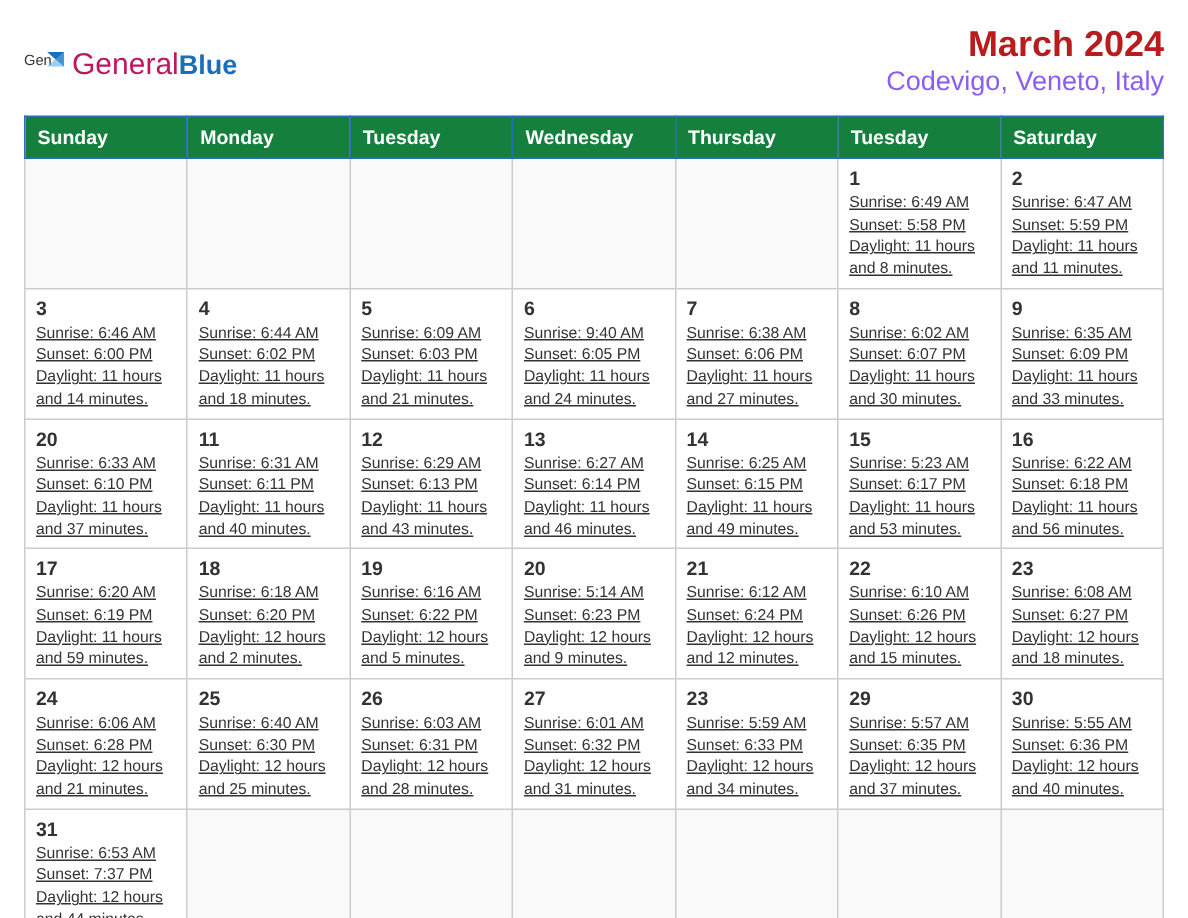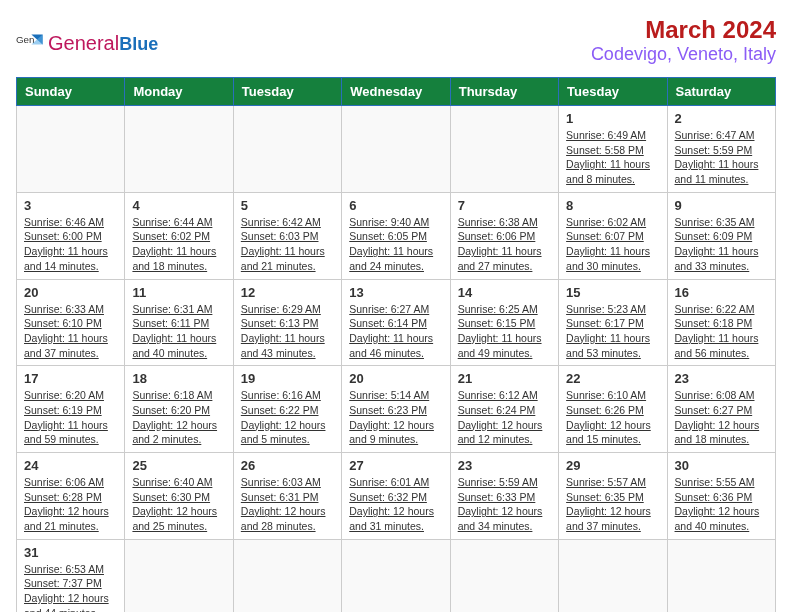--- a/index.html
+++ b/index.html
@@ -144,21 +144,21 @@
 Daylight: 11 hours and 14 minutes.</div>
           </td>
           <td>
             <span class="day-num">4</span>
             <div class="day-info">Sunrise: 6:44 AM
 Sunset: 6:02 PM
 Daylight: 11 hours and 18 minutes.</div>
           </td>
           <td>
             <span class="day-num">5</span>
-            <div class="day-info">Sunrise: 6:42 AM
+            <div class="day-info">Sunrise: 6:09 AM
 Sunset: 6:03 PM
 Daylight: 11 hours and 21 minutes.</div>
           </td>
           <td>
             <span class="day-num">6</span>
             <div class="day-info">Sunrise: 9:40 AM
 Sunset: 6:05 PM
 Daylight: 11 hours and 24 minutes.</div>
           </td>
           <td>

